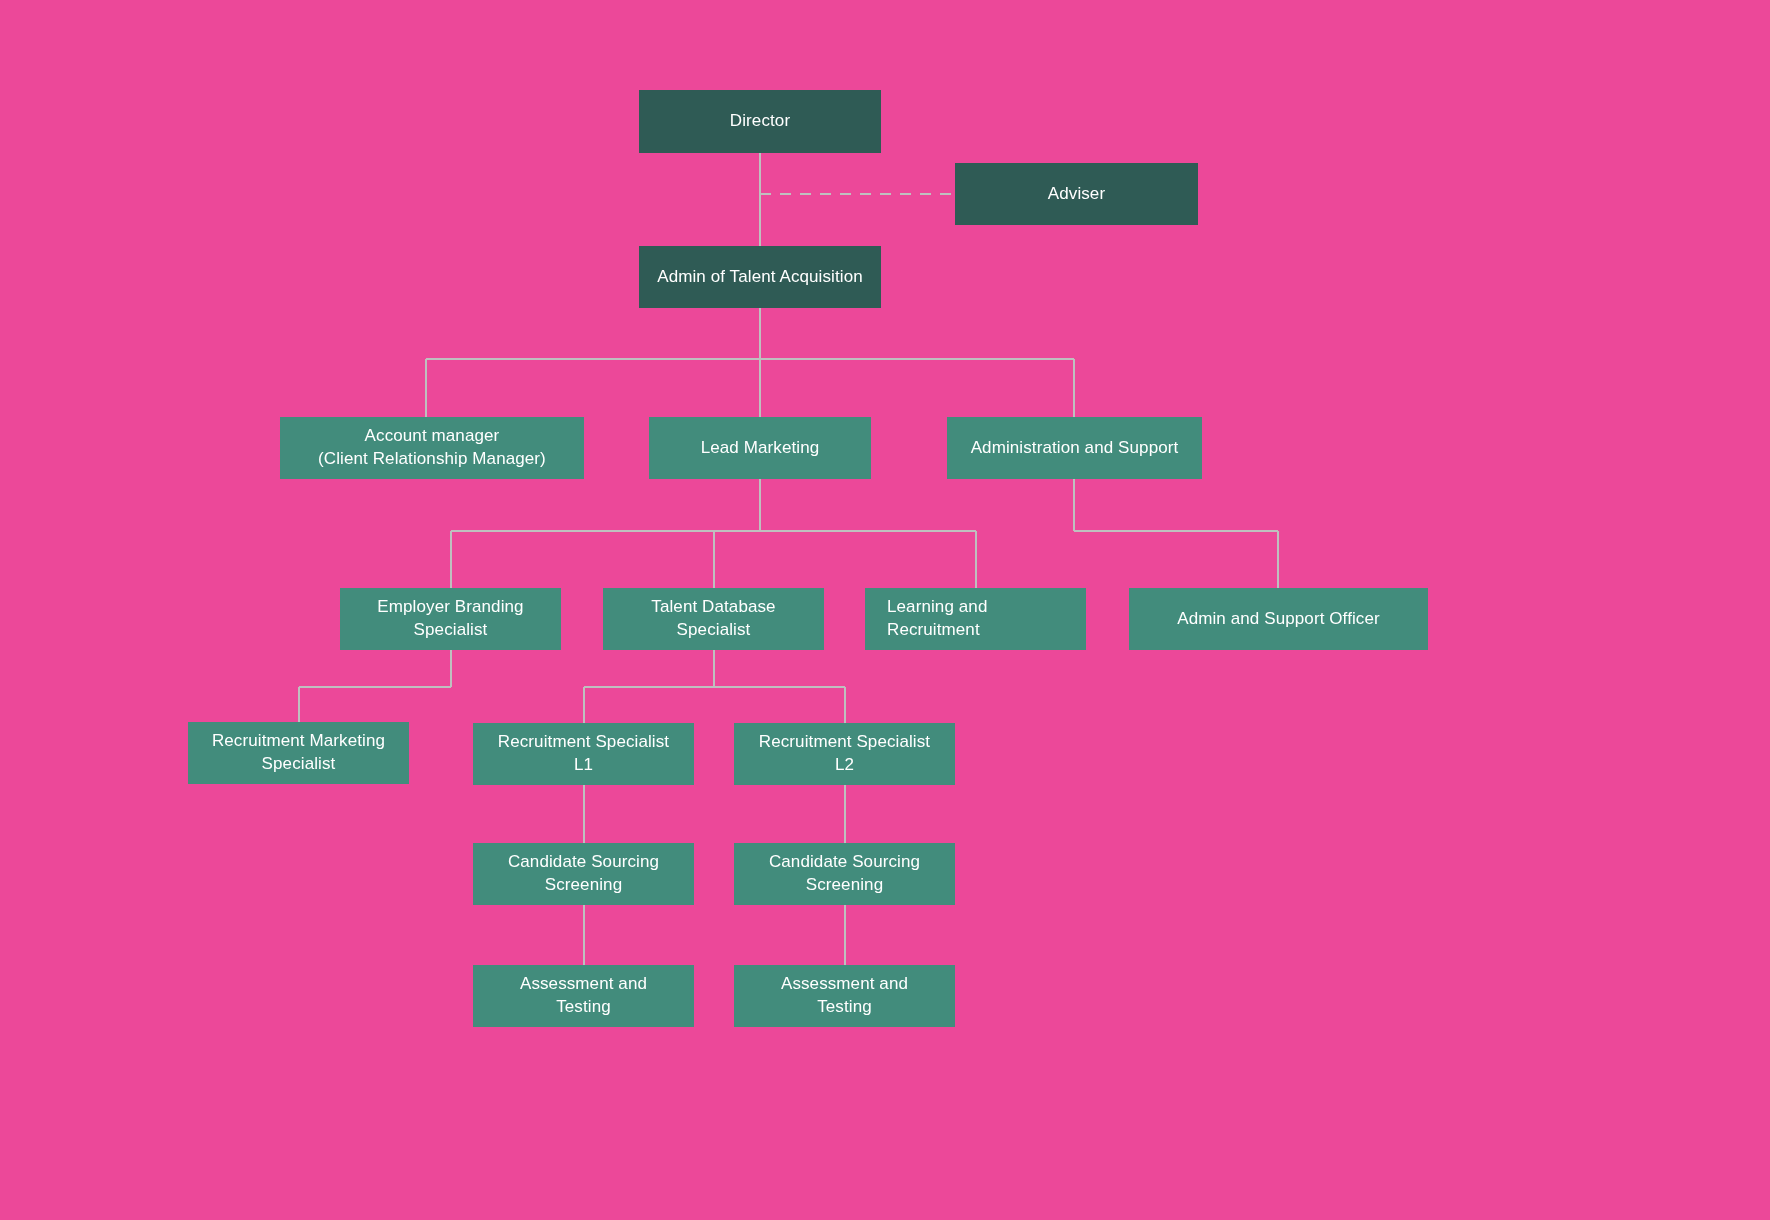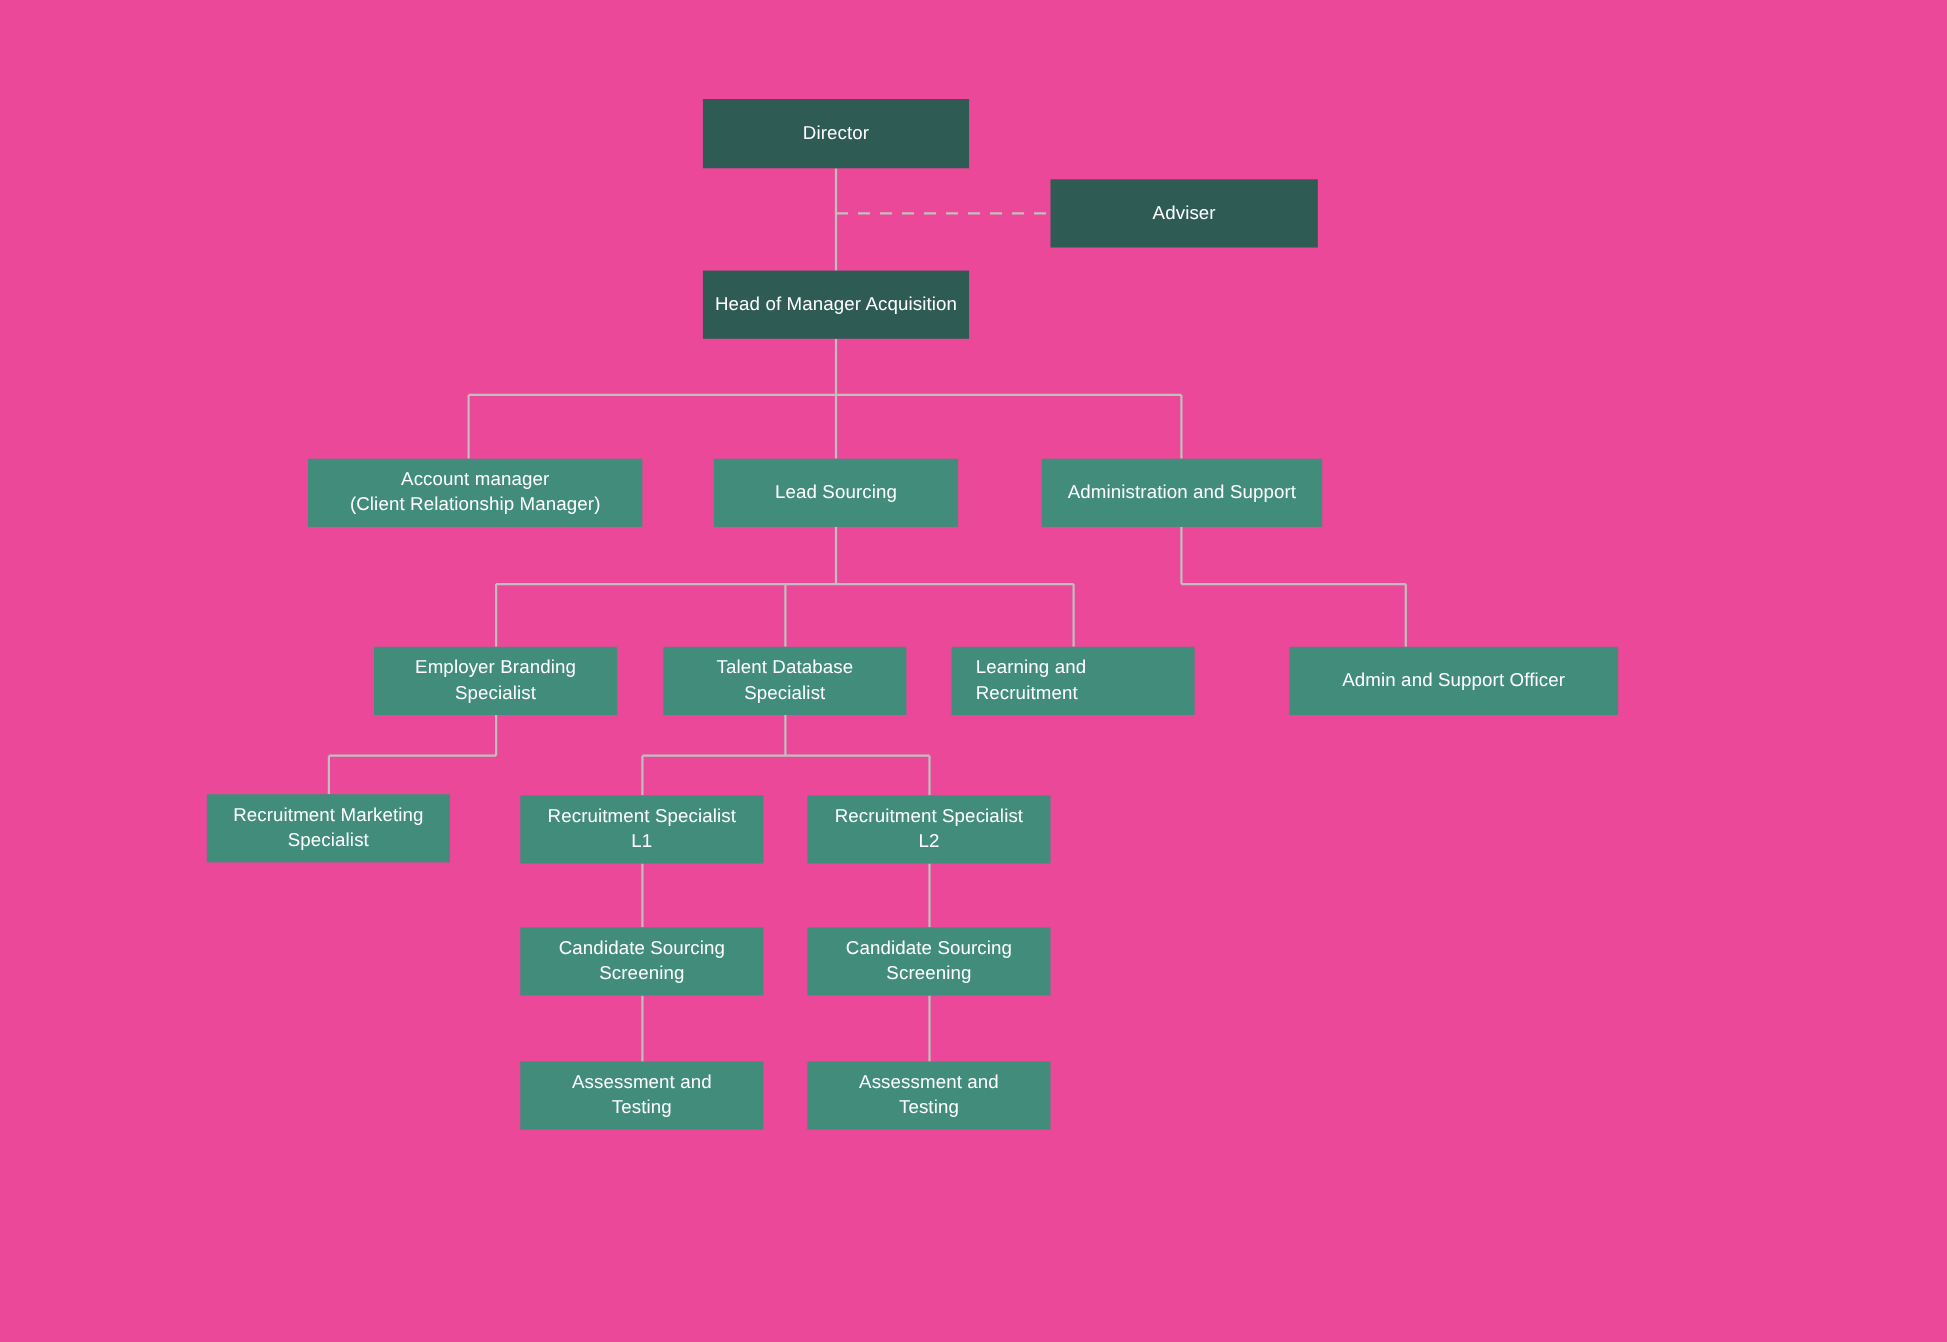--- a/index.html
+++ b/index.html
@@ -87,30 +87,30 @@
 
   <div class="node dark" style="left:639px;top:90px;width:242px;height:63px;">
     <span>Director</span>
   </div>
 
   <div class="node dark" style="left:955px;top:163px;width:243px;height:62px;text-align:center;">
     <span>Adviser</span>
   </div>
 
   <div class="node dark" style="left:639px;top:246px;width:242px;height:62px;">
-    <span>Head of Manager Acquisition</span>
+    <span>Admin of Talent Acquisition</span>
   </div>
 
   <div class="node light" style="left:280px;top:417px;width:304px;height:62px;">
     <span>Account manager
 (Client Relationship Manager)</span>
   </div>
 
   <div class="node light" style="left:649px;top:417px;width:222px;height:62px;">
-    <span>Lead Sourcing</span>
+    <span>Lead Marketing</span>
   </div>
 
   <div class="node light" style="left:947px;top:417px;width:255px;height:62px;">
     <span>Administration and Support</span>
   </div>
 
   <div class="node light" style="left:340px;top:588px;width:221px;height:62px;">
     <span>Employer Branding
 Specialist</span>
   </div>
@@ -118,21 +118,21 @@
   <div class="node light" style="left:603px;top:588px;width:221px;height:62px;">
     <span>Talent Database
 Specialist</span>
   </div>
 
   <div class="node light align-left" style="left:865px;top:588px;width:221px;height:62px;">
     <span>Learning and
 Recruitment</span>
   </div>
 
-  <div class="node light" style="left:1172px;top:588px;width:299px;height:62px;">
+  <div class="node light" style="left:1129px;top:588px;width:299px;height:62px;">
     <span>Admin and Support Officer</span>
   </div>
 
   <div class="node light" style="left:188px;top:722px;width:221px;height:62px;">
     <span>Recruitment Marketing
 Specialist</span>
   </div>
 
   <div class="node light" style="left:473px;top:723px;width:221px;height:62px;">
     <span>Recruitment Specialist

